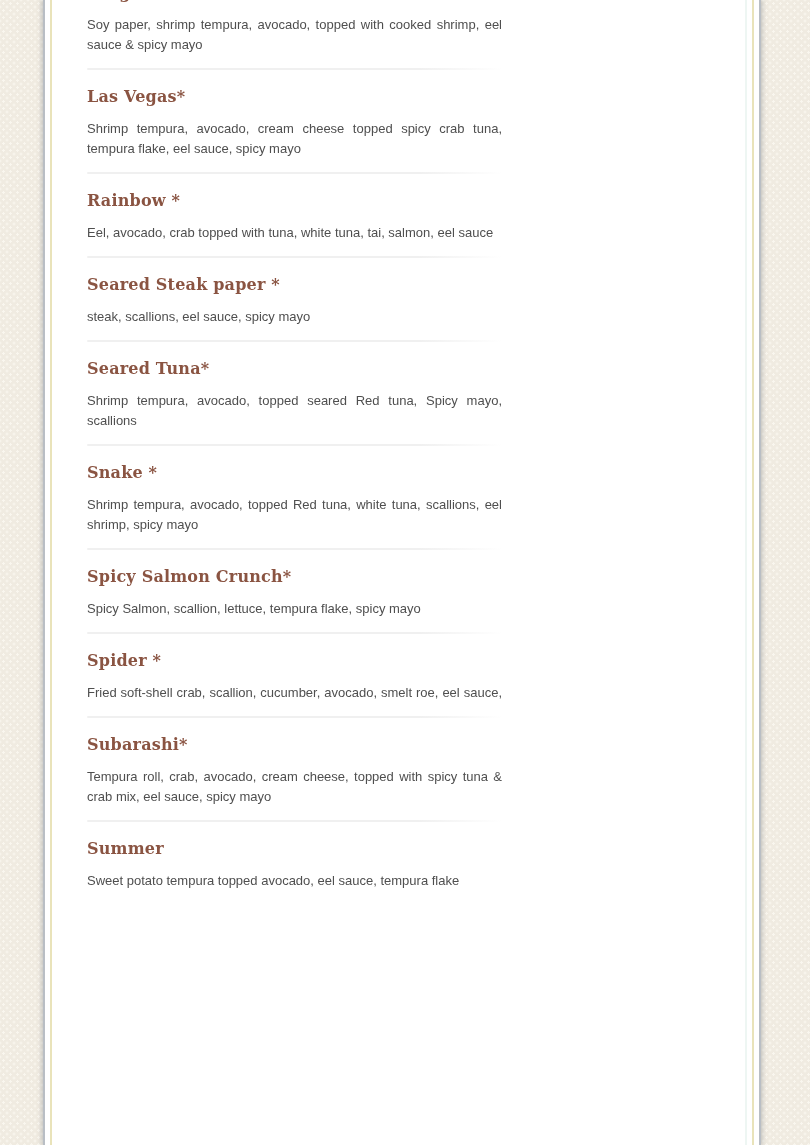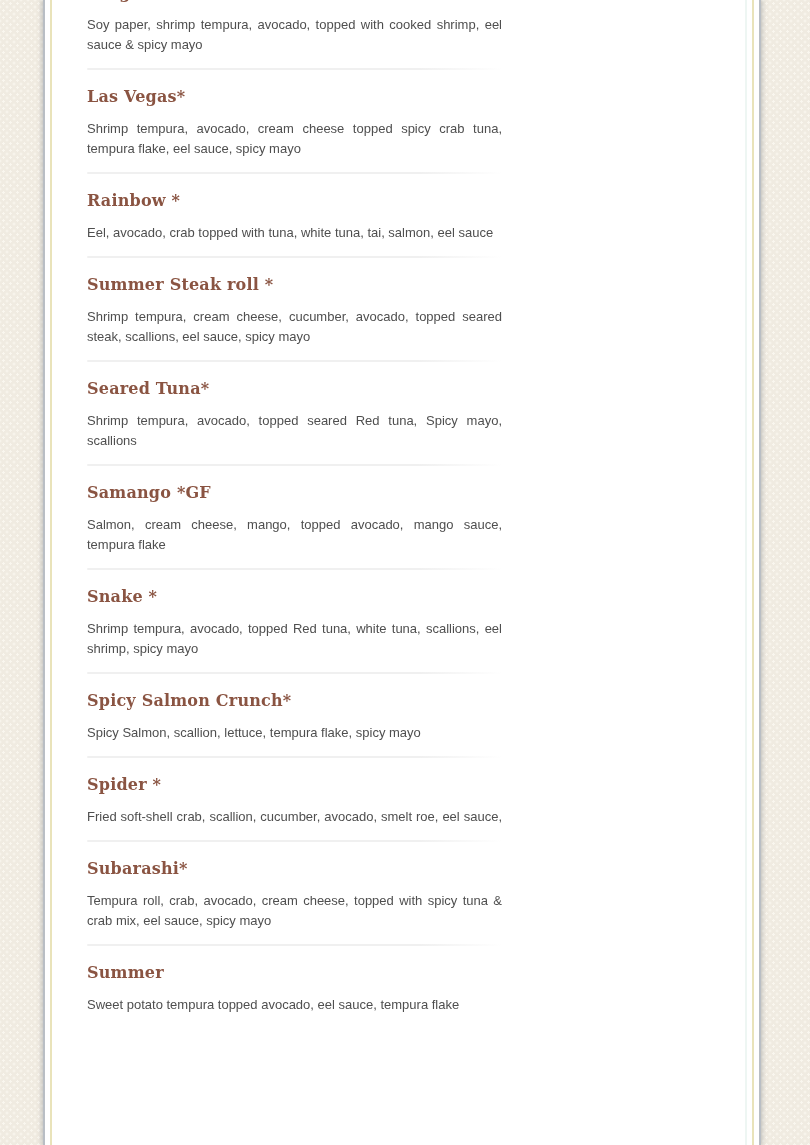--- a/index.html
+++ b/index.html
@@ -101,45 +101,36 @@
 
   <div class="menu-item">
     <h3 class="item-name">Rainbow *</h3>
     <div class="item-desc">
           <div class="desc-line">Eel, avocado, crab topped with tuna, white tuna, tai, salmon, eel sauce</div>
         </div>
     <div class="separator"></div>
   </div>
 
   <div class="menu-item">
-    <h3 class="item-name">Summer Steak roll *</h3>
+    <h3 class="item-name">Seared Steak paper *</h3>
     <div class="item-desc">
-          <div class="desc-line justified">Shrimp tempura, cream cheese, cucumber, avocado, topped seared</div>
           <div class="desc-line">steak, scallions, eel sauce, spicy mayo</div>
         </div>
     <div class="separator"></div>
   </div>
 
   <div class="menu-item">
     <h3 class="item-name">Seared Tuna*</h3>
     <div class="item-desc">
           <div class="desc-line justified">Shrimp tempura, avocado, topped seared Red tuna, Spicy mayo,</div>
           <div class="desc-line">scallions</div>
         </div>
     <div class="separator"></div>
   </div>
 
-  <div class="menu-item">
-    <h3 class="item-name">Samango *GF</h3>
-    <div class="item-desc">
-          <div class="desc-line justified">Salmon, cream cheese, mango, topped avocado, mango sauce,</div>
-          <div class="desc-line">tempura flake</div>
-        </div>
-    <div class="separator"></div>
-  </div>
 
   <div class="menu-item">
     <h3 class="item-name">Snake *</h3>
     <div class="item-desc">
           <div class="desc-line justified">Shrimp tempura, avocado, topped Red tuna, white tuna, scallions, eel</div>
           <div class="desc-line">shrimp, spicy mayo</div>
         </div>
     <div class="separator"></div>
   </div>
 

